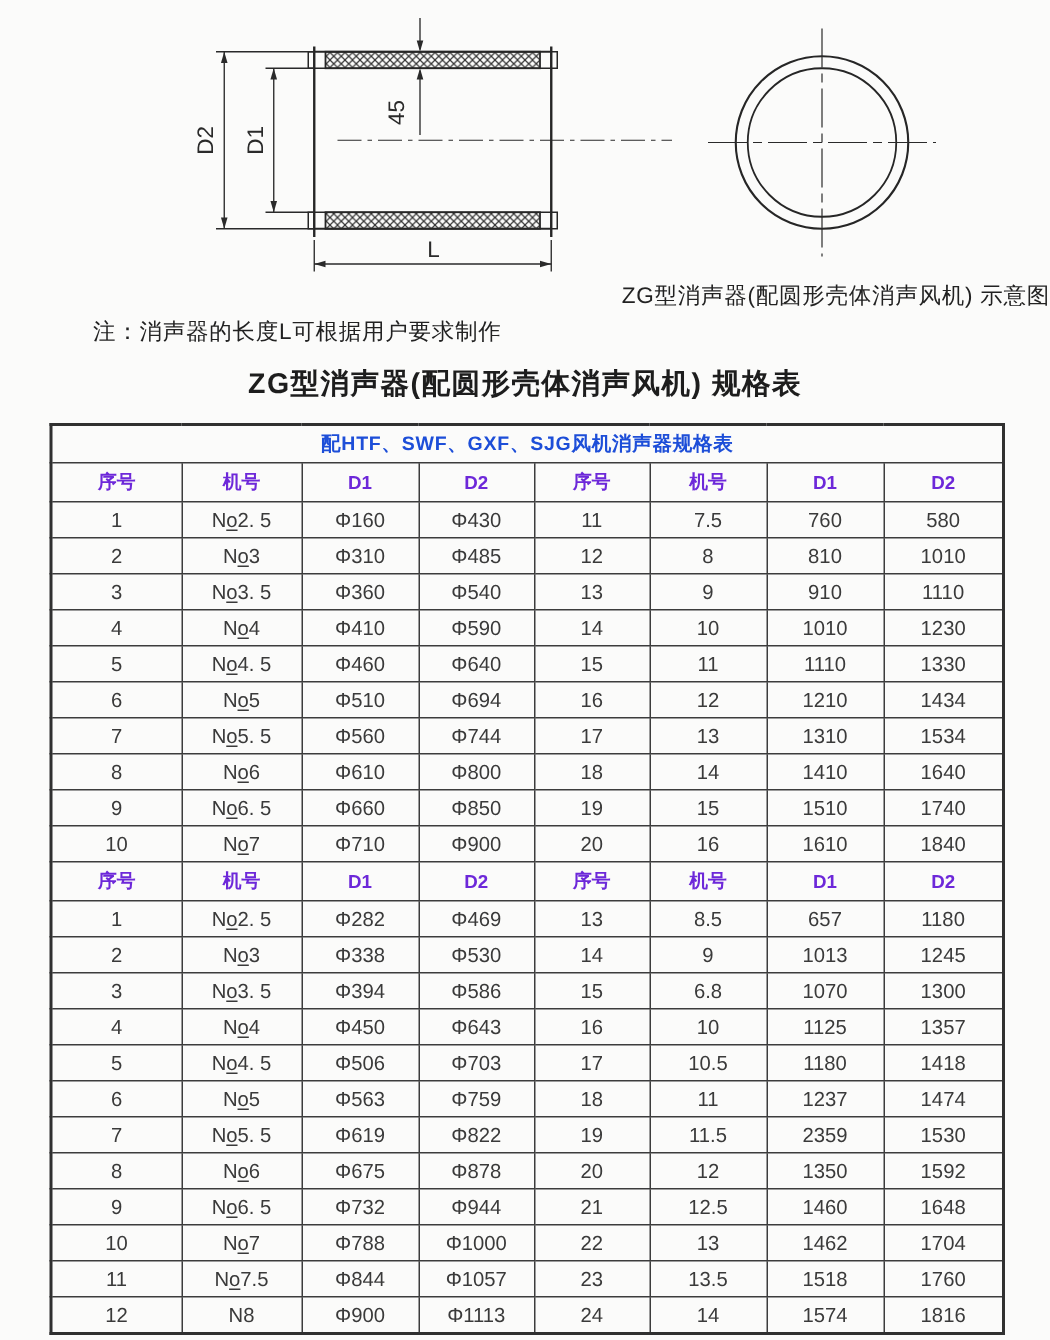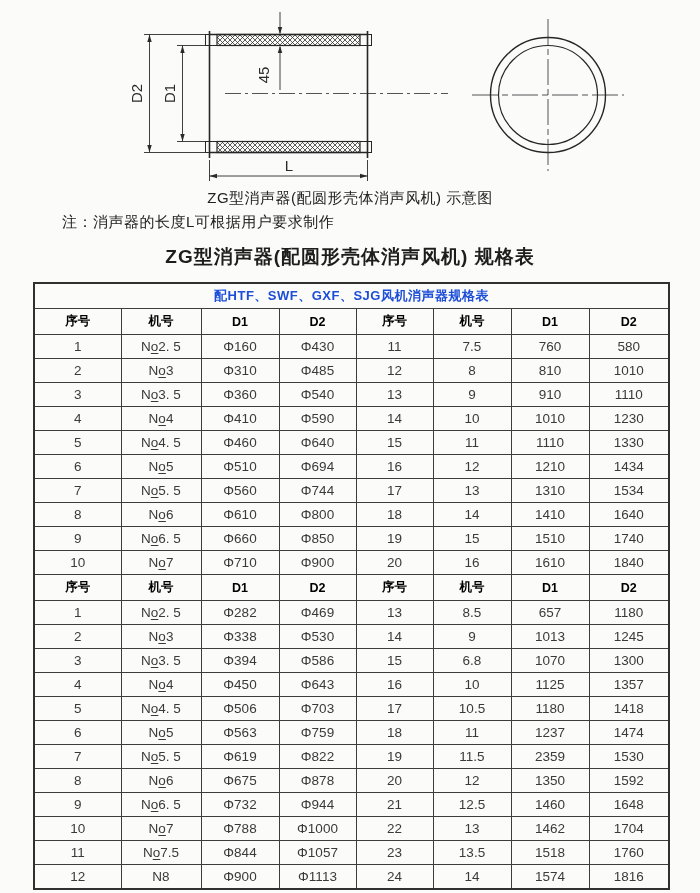--- a/index.html
+++ b/index.html
@@ -6,21 +6,21 @@
   body{
     width:700px;height:893px;
     background:#fbfbfa;
     font-family:"Liberation Sans","DejaVu Sans",sans-serif;
     color:#2e2e2e;
     overflow:hidden;
   }
   .page{width:700px;height:893px;position:relative;}
   .drawing{width:700px;height:186px;}
   .caption{
-    text-align:center;font-size:15px;line-height:20px;
+    text-align:right;font-size:15px;line-height:20px;
     margin-top:2px;color:#222;letter-spacing:.5px;
   }
   .note{
     font-size:15px;line-height:21px;margin:3px 0 12px 62px;
     color:#222;letter-spacing:.5px;
   }
   .title{
     text-align:center;font-size:19px;line-height:26px;
     margin-top:1px;color:#1d1d1d;letter-spacing:1px;font-weight:600;
   }
@@ -33,21 +33,21 @@
     border:1.4px solid #3c3c3c;
     text-align:center;vertical-align:middle;
     font-size:13.5px;height:21px;padding:1px 0;
     color:#3a3a3a;font-weight:normal;
     white-space:nowrap;overflow:hidden;
   }
   table.spec tr.section td{
     font-weight:bold;font-size:13px;height:22px;color:#1d4ed8;letter-spacing:.5px;
   }
   table.spec tr.head th{
-    font-weight:bold;font-size:12.5px;height:23px;color:#000000;
+    font-weight:bold;font-size:12.5px;height:23px;color:#6d28d9;
   }
   .u{text-decoration:underline;text-underline-offset:2px;}
   svg text{
     font-family:"Liberation Sans","DejaVu Sans",sans-serif;
     fill:#2a2a2a;font-size:15px;
   }
 </style>
 </head>
 <body>
 

